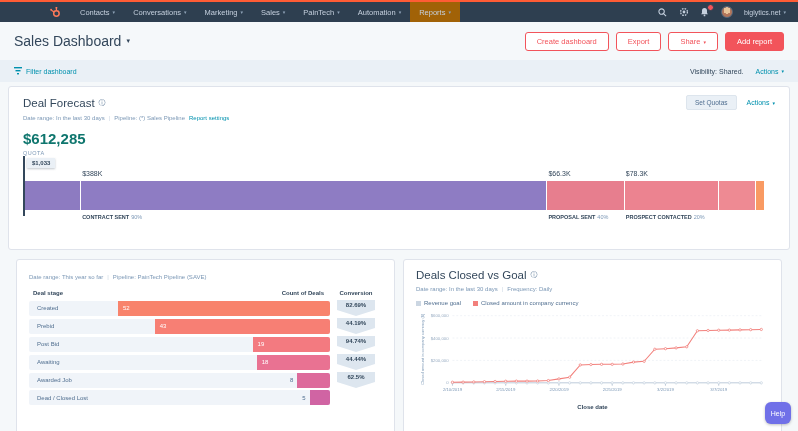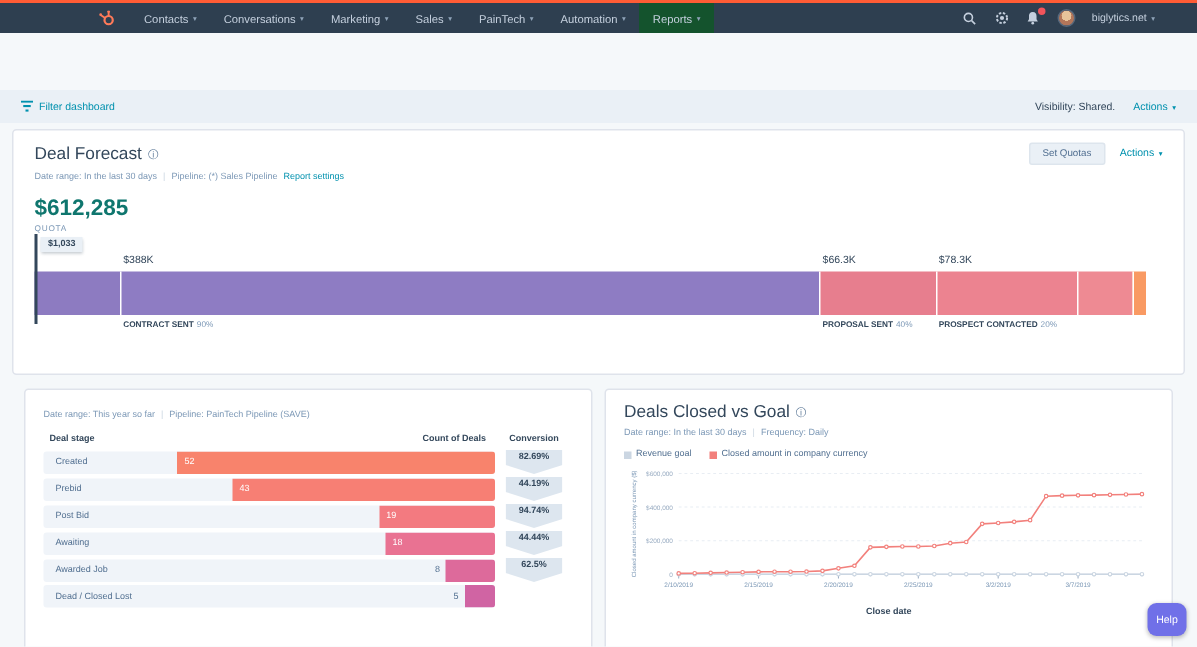--- a/index.html
+++ b/index.html
@@ -1,24 +1,24 @@
 <!DOCTYPE html>
 <html><head>
 <meta charset="utf-8">
 <style>
   * { box-sizing: border-box; margin: 0; padding: 0; }
   html,body { width:798px; height:431px; overflow:hidden; }
   body { font-family:"Liberation Sans", sans-serif; background:#f5f8fa; position:relative; }
 
   
   .topline { height:2px; background:#ff5c35; }
-  .nav { height:20px; background:#2e3f50; display:flex; align-items:center; padding:0 28px; }
+  .nav { height:20px; background:#2e3f50; display:flex; align-items:center; padding:0 12px; }
   .nav-logo { margin-left:38px; margin-right:10px; display:flex; align-items:center; }
   .nav-item { color:#c5d0de; font-size:7.5px; padding:0 9px; height:20px; display:flex; align-items:center; cursor:pointer; white-space:nowrap; }
-  .nav-item.active { background:#14532d; }
+  .nav-item.active { background:#a16207; }
   .caret { display:inline-block; margin-left:3px; font-size:5px; color:#8fa3b8; }
   .caret::before { content:"▾"; }
   .nav-right { margin-left:auto; display:flex; align-items:center; gap:11px; }
   .nav-icon { width:10px; height:10px; display:flex; align-items:center; justify-content:center; position:relative; }
   .badge-dot { position:absolute; top:-3px; right:-4px; width:7px; height:7px; background:#f2545b; border-radius:50%; border:1px solid #2e3f50; }
   .avatar { width:12px; height:12px; border-radius:50%; background:radial-gradient(circle at 50% 35%, #e8c49a 0 40%, #b3765a 41% 100%); border:1px solid #56687c; }
   .account { color:#c5d0de; font-size:7px; display:flex; align-items:center; }
 
   
   .page-header { height:38px; display:flex; align-items:center; padding:0 14px; }
@@ -154,20 +154,30 @@
     </span>
     <span class="avatar"></span>
     <span class="account">
         <span>biglytics.net</span>
         <span class="caret"></span>
       </span>
   </span>
 </div>
 
 <div class="page-header">
+  <span class="page-title">
+      <span>Sales Dashboard</span>
+      <span class="caret"></span>
+    </span>
+  <span class="header-buttons">
+    <button class="btn-outline">Create dashboard</button>
+    <button class="btn-outline">Export</button>
+    <button class="btn-outline"><span>Share</span><span class="caret" style="color:#f2545b;"></span></button>
+    <button class="btn-primary">Add report</button>
+  </span>
 </div>
 
 <div class="filter-bar">
   <span class="teal-link">
     <span class="filter-icon">
       <svg width="8" height="8" viewBox="0 0 8 8">
           <rect x="0" y="0" width="8" height="1.4" fill="#0091ae"></rect>
           <rect x="1.5" y="3" width="5" height="1.4" fill="#0091ae"></rect>
           <rect x="3" y="6" width="2" height="1.4" fill="#0091ae"></rect>
         </svg>

